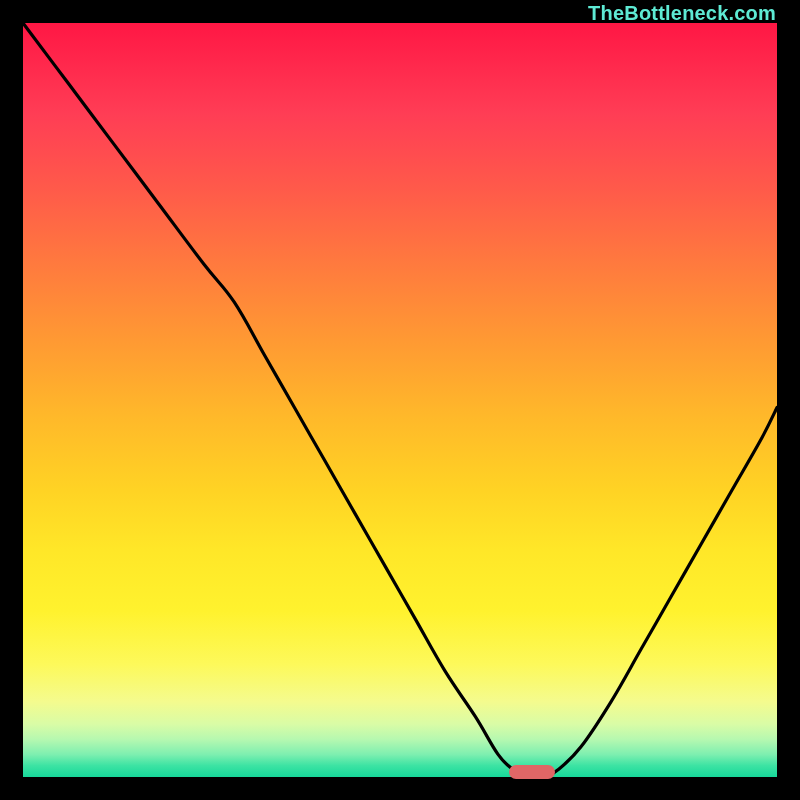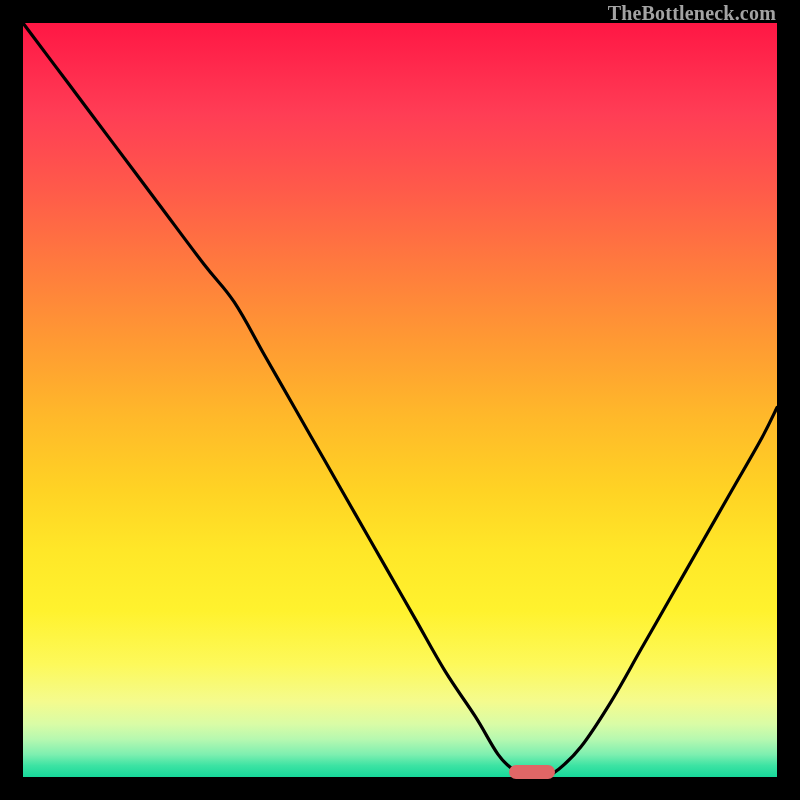--- a/index.html
+++ b/index.html
@@ -41,24 +41,24 @@
       #b6f8b0 95%,
       #7eefb0 97%,
       #3ce3a3 98.5%,
       #17d89a 100%
     );
   }
   .watermark {
     position: absolute;
     top: 2px;
     right: 24px;
-    font-family: Liberation Serif, serif;
+    font-family: Liberation Sans, sans-serif;
     font-size: 20px;
     font-weight: 600;
-    color: #a3a3a3;
+    color: #5eead4;
     letter-spacing: 0.2px;
   }
   svg.curve {
     position: absolute;
     left: 0;
     top: 0;
     width: 754px;
     height: 754px;
   }
   .marker {

